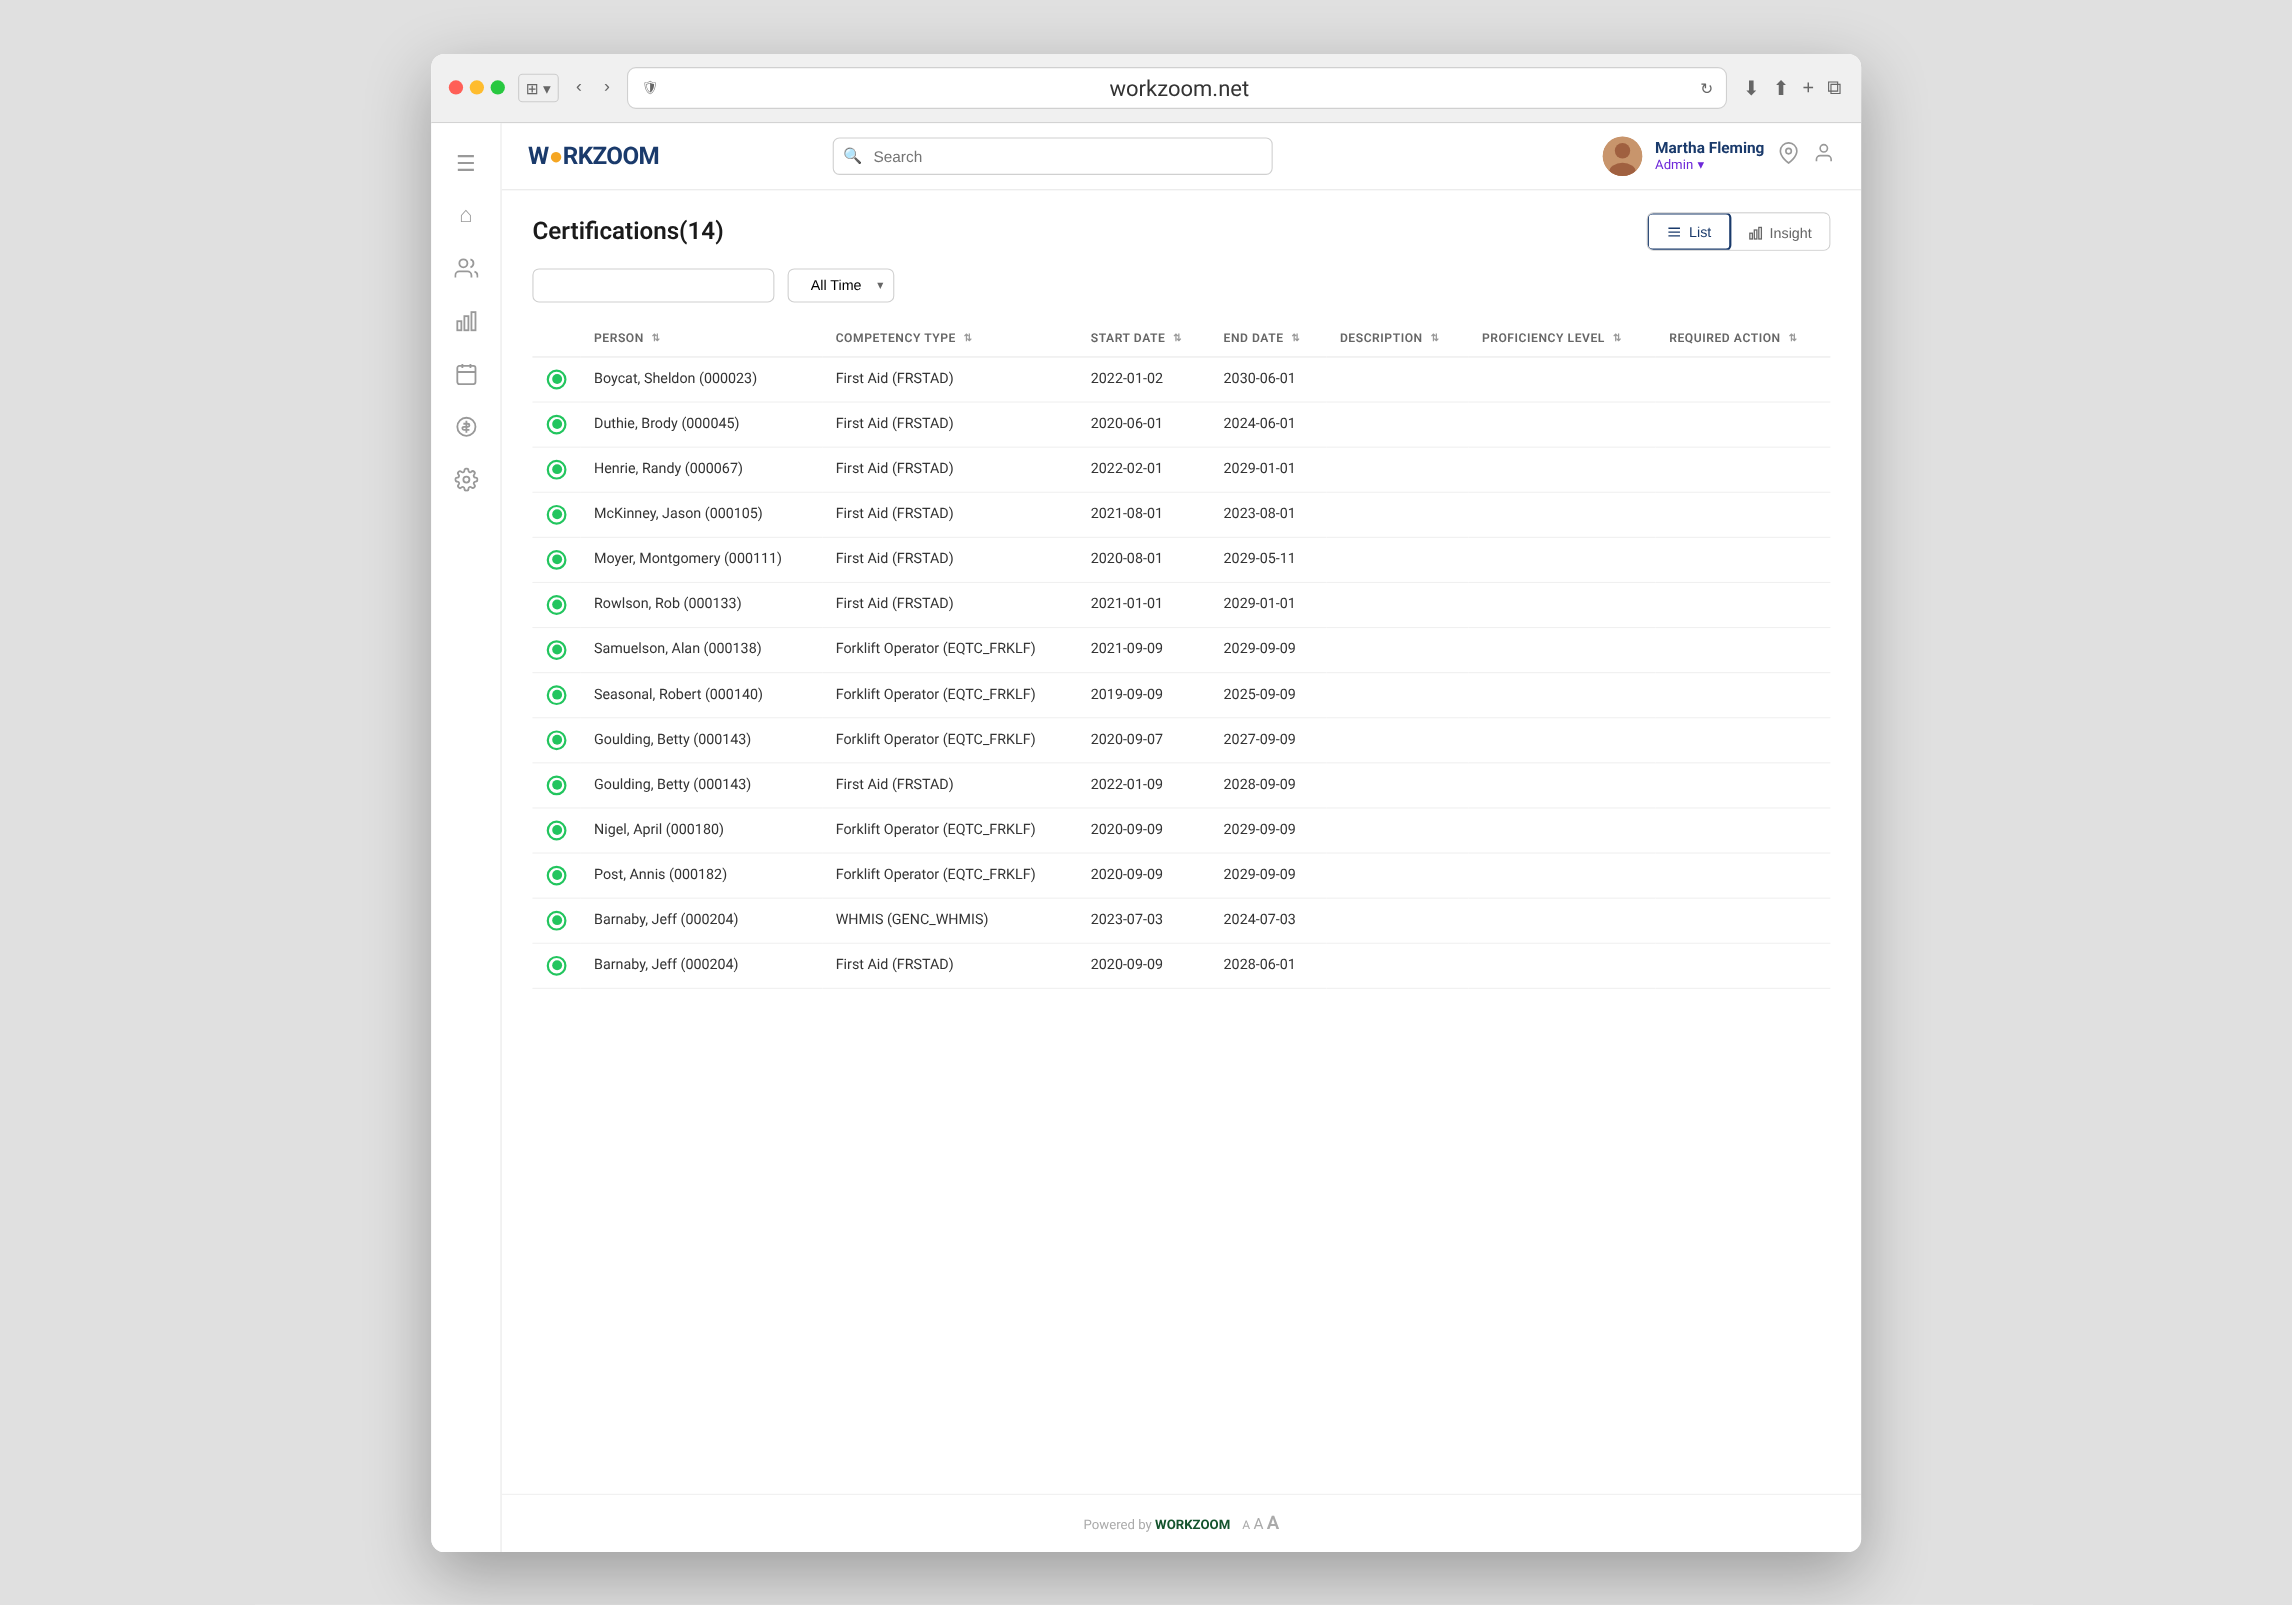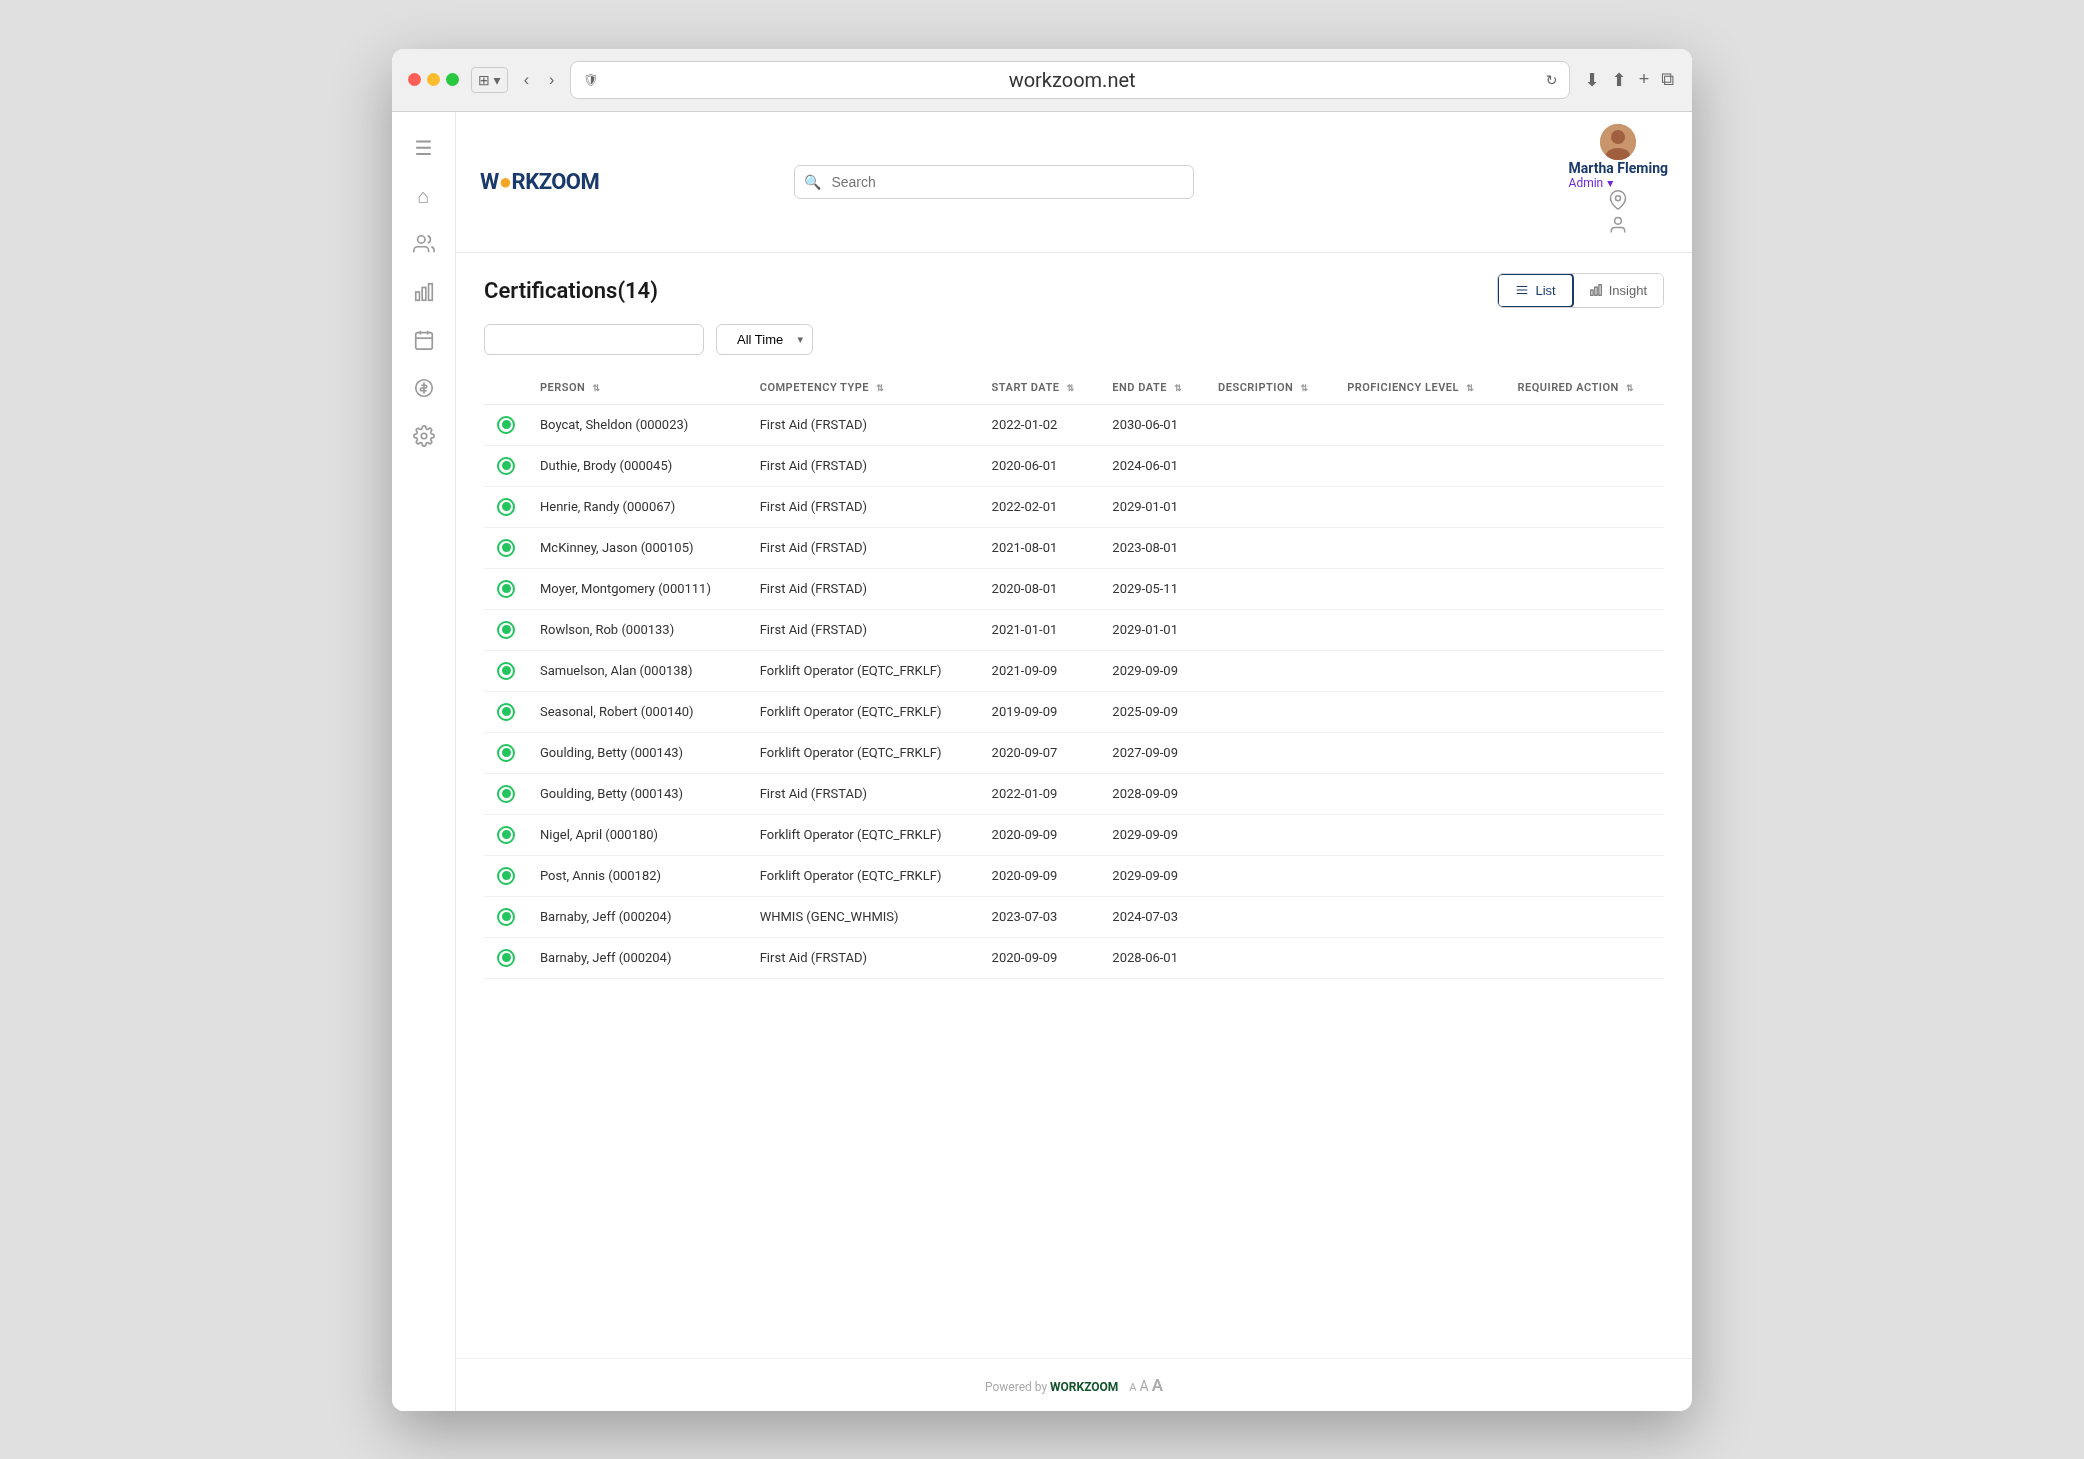--- a/index.html
+++ b/index.html
@@ -166,22 +166,22 @@
     }
     .search-icon-inner {
       position: absolute;
       left: 10px;
       color: #999;
       font-size: 14px;
     }
     .user-area {
       display: flex;
       align-items: center;
+      gap: 12px;
       margin-left: auto;
-      flex-direction: column;
     }
     .avatar {
       width: 36px;
       height: 36px;
       border-radius: 50%;
       background: #c8956c;
       overflow: hidden;
       display: flex;
       align-items: center;
       justify-content: center;
@@ -233,21 +233,21 @@
       overflow: hidden;
     }
     .view-btn {
       padding: 8px 16px;
       background: #fff;
       border: none;
       cursor: pointer;
       font-size: 13px;
       color: #666;
       display: flex;
-      align-items: center;
+      align-items: flex-end;
       gap: 6px;
     }
     .view-btn.active {
       background: #fff;
       border: 2px solid #1a3a6b;
       color: #1a3a6b;
       margin: -1px;
       z-index: 1;
       border-radius: 5px;
     }

